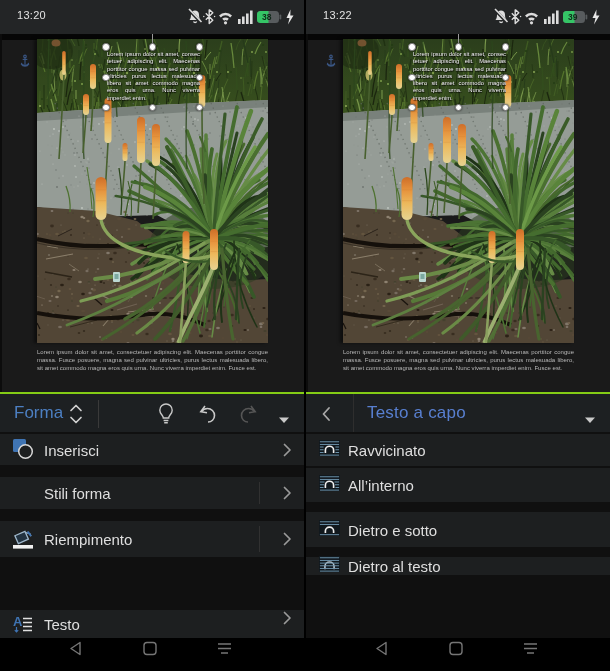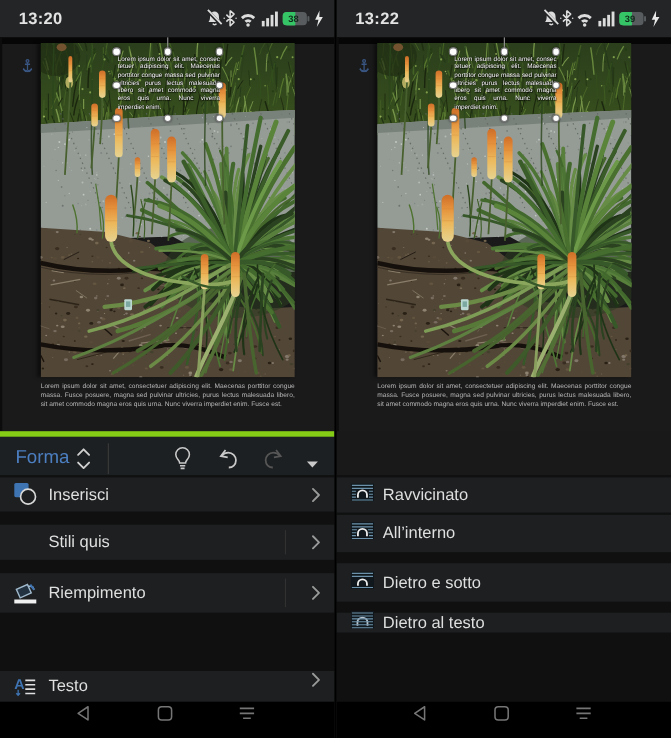--- a/index.html
+++ b/index.html
@@ -1,31 +1,31 @@
 <!DOCTYPE html>
 <html><head><meta charset="utf-8"><style>
 *{margin:0;padding:0;box-sizing:border-box}
 html,body{width:610px;height:671px;background:#000;overflow:hidden;font-family:"Liberation Sans",sans-serif}
 .panel{position:absolute;top:0;width:304px;height:671px;background:#191919;overflow:hidden}
 .panel:nth-child(1){left:0}
 .panel:nth-child(2){left:306px}
 .status{position:absolute;left:0;top:0;width:100%;height:34px;background:#232526}
-.time{position:absolute;left:17px;top:9px;font-size:15px;font-weight:bold;color:#e3e3e3;letter-spacing:0.3px}
+.time{position:absolute;left:17px;top:9px;font-size:11px;font-weight:normal;color:#e3e3e3;letter-spacing:0.3px}
 .sticons{position:absolute;right:6px;top:4px}
 .doc{position:absolute;left:0;top:34px;width:100%;height:358px;background:#1a1a1a}
 .doc::before{content:"";position:absolute;left:0;top:0;width:100%;height:6px;background:#060606}
 .doc::after{content:"";position:absolute;left:0;top:0;width:2px;height:100%;background:#0c0c0c}
 .photo{position:absolute;left:37px;top:5px;width:231px;height:304px;box-shadow:-3px 0 3px rgba(0,0,0,0.5)}
 .photo svg{display:block}
 .anchor{position:absolute;left:20px;top:19px;opacity:0.9}
 .rotline{position:absolute;left:152px;top:0;width:1px;height:13px;background:#9a9a9a}
 .boxtext{position:absolute;left:107px;top:17px;width:93px;height:53px;font-size:5.8px;line-height:7.3px;color:#fff;text-align:justify;text-shadow:0 0 1px #000,0.5px 0.5px 1px #000;overflow:hidden}
 .hdl{position:absolute;width:7.4px;height:7.4px;border-radius:50%;background:#fdfdfd;border:0.8px solid #777;box-shadow:0 0 2px rgba(0,0,0,0.6)}
 .caption{position:absolute;left:37px;top:314px;width:231px;font-size:6px;line-height:8px;color:#b8b8b8;text-align:justify;letter-spacing:0.02px}
-.toolbar{position:absolute;left:0;top:392px;width:100%;height:40px;background:#1d2022;border-top:5px solid #84cc16}
+.toolbar{position:absolute;left:0;top:392px;width:100%;height:40px;background:#1d2022;border-top:2px solid #84cc16}
 .tbtitle{position:absolute;top:9px;font-size:17px;color:#4c7fc2}
 .tbtitle2{position:absolute;top:9px;font-size:17px;color:#587fd0;letter-spacing:0.2px}
 .tbi{position:absolute}
 .vsep{position:absolute;top:6px;width:1px;height:28px;background:#3a3a3a}
 .vsep2{position:absolute;top:0;width:1px;height:40px;background:#2e2e2e}
 .menu{position:absolute;left:0;top:432px;width:100%;height:206px;background:#101010}
 .menu .row{position:absolute}
 .row{position:absolute;left:0;width:100%;background:#1d1f20}
 .row.hl{background:#2d3032}
 .ric{position:absolute;left:12px}
@@ -1243,21 +1243,21 @@
         <span class="ric" style="top:4px"><svg width="22" height="22" viewBox="0 0 22 22">
 <rect x="1" y="1" width="13" height="13" rx="1.5" fill="#3f74b3"></rect>
 <circle cx="13.5" cy="13.5" r="6.8" fill="#1d1f20" stroke="#d8d8d8" stroke-width="1.5"></circle>
           </svg></span>
         <span class="rtx">Inserisci</span>
         <span class="chev"><svg width="9" height="14" viewBox="0 0 9 14">
             <path d="M1.5,1.5 L7,7 L1.5,12.5" fill="none" stroke="#9a9a9a" stroke-width="1.7" stroke-linecap="round" stroke-linejoin="round"></path>
           </svg></span>
       </div>
 <div class="row" style="top:45px;height:32px">
-        <span class="rtx">Stili quis</span>
+        <span class="rtx">Stili forma</span>
         <span class="rline"></span>
         <span class="chev"><svg width="9" height="14" viewBox="0 0 9 14">
             <path d="M1.5,1.5 L7,7 L1.5,12.5" fill="none" stroke="#9a9a9a" stroke-width="1.7" stroke-linecap="round" stroke-linejoin="round"></path>
           </svg></span>
       </div>
 <div class="row" style="top:89px;height:36px">
         <span class="ric" style="top:7px"><svg width="22" height="22" viewBox="0 0 22 22">
 <rect x="1" y="17" width="20" height="3.6" fill="#f0f0f0"></rect>
 <g transform="rotate(-24 10 9)">
 <rect x="4" y="5" width="11" height="8.5" fill="#223240" stroke="#9fb8cc" stroke-width="1.3"></rect>
@@ -2460,20 +2460,30 @@
 <div class="hdl" style="left:102.3px;top:9.3px"></div>
       <div class="hdl" style="left:149.0px;top:9.3px"></div>
       <div class="hdl" style="left:195.7px;top:9.3px"></div>
       <div class="hdl" style="left:102.3px;top:39.6px"></div>
       <div class="hdl" style="left:195.7px;top:39.6px"></div>
       <div class="hdl" style="left:102.3px;top:69.9px"></div>
       <div class="hdl" style="left:149.0px;top:69.9px"></div>
       <div class="hdl" style="left:195.7px;top:69.9px"></div>
 <div class="caption">Lorem ipsum dolor sit amet, consectetuer adipiscing elit. Maecenas porttitor congue massa. Fusce posuere, magna sed pulvinar ultricies, purus lectus malesuada libero, sit amet commodo magna eros quis urna. Nunc viverra imperdiet enim. Fusce est.</div>
 </div>
+<div class="toolbar">
+<span class="tbi" style="left:14px;top:11px"><svg width="12" height="18" viewBox="0 0 12 18">
+          <path d="M9,3 L3.5,9 L9,15" fill="none" stroke="#a8a8a8" stroke-width="1.8" stroke-linecap="round" stroke-linejoin="round"></path>
+        </svg></span>
+<span class="vsep2" style="left:47px"></span>
+<span class="tbtitle2" style="left:61px">Testo a capo</span>
+<span class="tbi" style="left:278px;top:16px"><svg width="12" height="8" viewBox="0 0 12 8">
+          <path d="M1,1.5 L6,7 L11,1.5 Z" fill="#c9c9c9"></path>
+        </svg></span>
+</div>
 <div class="menu">
 <div class="row" style="top:2px;height:32px">
         <span class="wic"><svg width="21" height="16" viewBox="0 0 23 18" preserveAspectRatio="none">
             <rect x="0" y="0" width="23" height="18" fill="#11181d"></rect>
             <g stroke="#6c92ab" stroke-width="1.1">
               <path d="M1,2 h21"></path>
               <path d="M1,5 h21"></path>
               <path d="M1,8 h4 M18,8 h4"></path>
               <path d="M1,11 h4 M18,11 h4"></path>
               <path d="M1,14 h4 M18,14 h4"></path>

